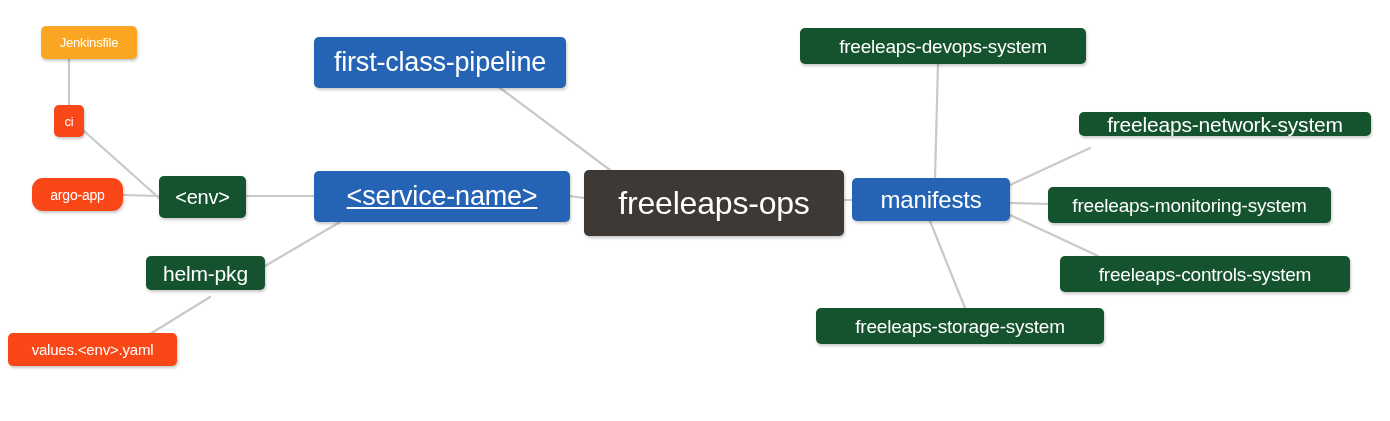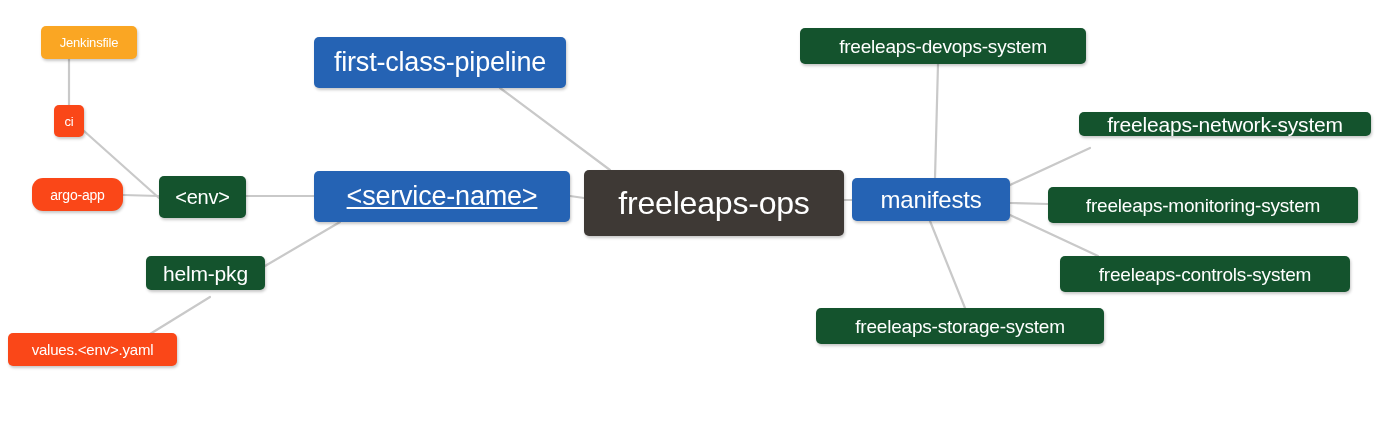--- a/index.html
+++ b/index.html
@@ -101,21 +101,21 @@
       </div>
       <div class="node c-blue" style="left: 852px; top: 178px; width: 158px; height: 43px; font-size: 24px;">
         <span class="node-label">manifests</span>
       </div>
       <div class="node c-green" style="left: 800px; top: 28px; width: 286px; height: 36px; font-size: 19px;">
         <span class="node-label">freeleaps-devops-system</span>
       </div>
       <div class="node c-green" style="left: 1056px; top: 112px; width: 292px; height: 24px; font-size: 21px; margin-left: 23px;">
         <span class="node-label">freeleaps-network-system</span>
       </div>
-      <div class="node c-green" style="left: 1048px; top: 187px; width: 310px; height: 36px; font-size: 19px;">
+      <div class="node c-green" style="left: 1048px; top: 187px; width: 283px; height: 36px; font-size: 19px;">
         <span class="node-label">freeleaps-monitoring-system</span>
       </div>
       <div class="node c-green" style="left: 1060px; top: 256px; width: 290px; height: 36px; font-size: 19px;">
         <span class="node-label">freeleaps-controls-system</span>
       </div>
       <div class="node c-green" style="left: 816px; top: 308px; width: 288px; height: 36px; font-size: 19px;">
         <span class="node-label">freeleaps-storage-system</span>
       </div>
     </div>
 </div>

